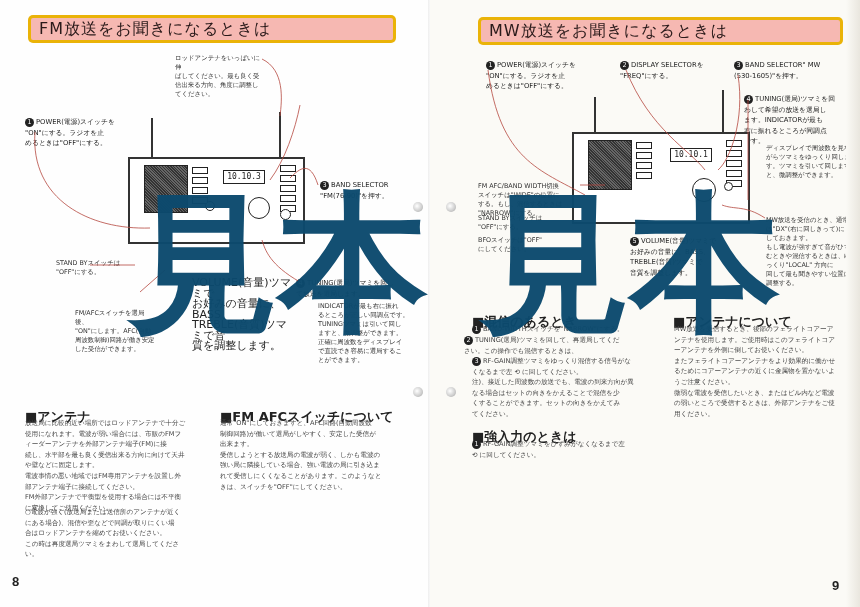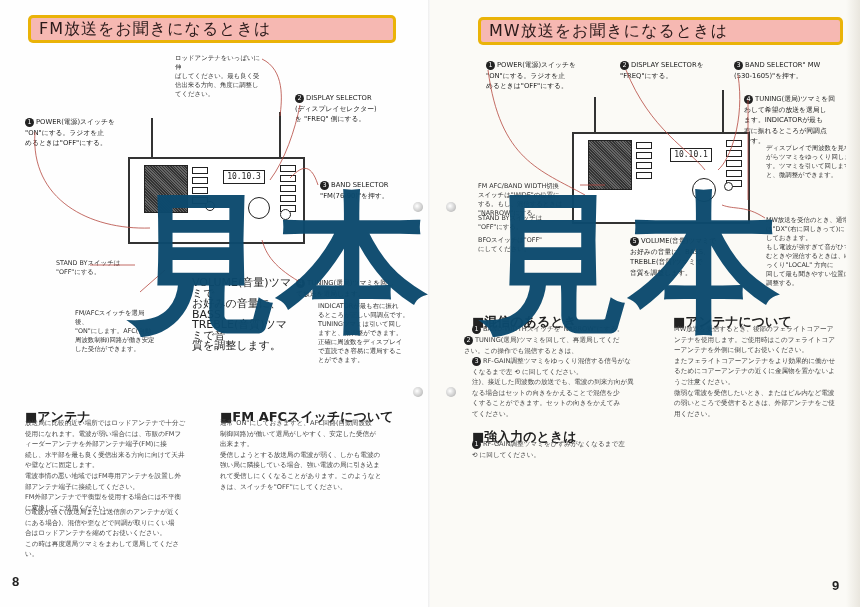--- a/index.html
+++ b/index.html
@@ -61,23 +61,20 @@
 
   <div class="t" style="left:175px;top:54px;width:90px;">ロッドアンテナをいっぱいに伸
 ばしてください。最も良く受
 信出来る方向、角度に調整し
 てください。</div>
 
   <div class="tm" style="left:25px;top:117px;width:95px;font-size:6.8px;"><span class="num">1</span><span>POWER(電源)スイッチを
 "ON"にする。ラジオを止
 めるときは"OFF"にする。</span></div>
 
-  <div class="tm" style="left:295px;top:93px;width:120px;font-size:6.8px;"><span class="num">2</span><span>DISPLAY SELECTOR
-(ディスプレイセレクター)
-を "FREQ" 側にする。</span></div>
 
   <div class="tm" style="left:320px;top:180px;width:105px;font-size:6.8px;"><span class="num">3</span><span>BAND SELECTOR
 "FM(76-90)"を押す。</span></div>
 
   <div class="t" style="left:56px;top:259px;width:80px;">STAND BYスイッチは
 "OFF"にする。</div>
   <div class="t" style="left:75px;top:309px;width:80px;">FM/AFCスイッチを選局後、
 "ON"にします。AFC(自動
 周波数制御)回路が働き安定
 した受信ができます。</div>

